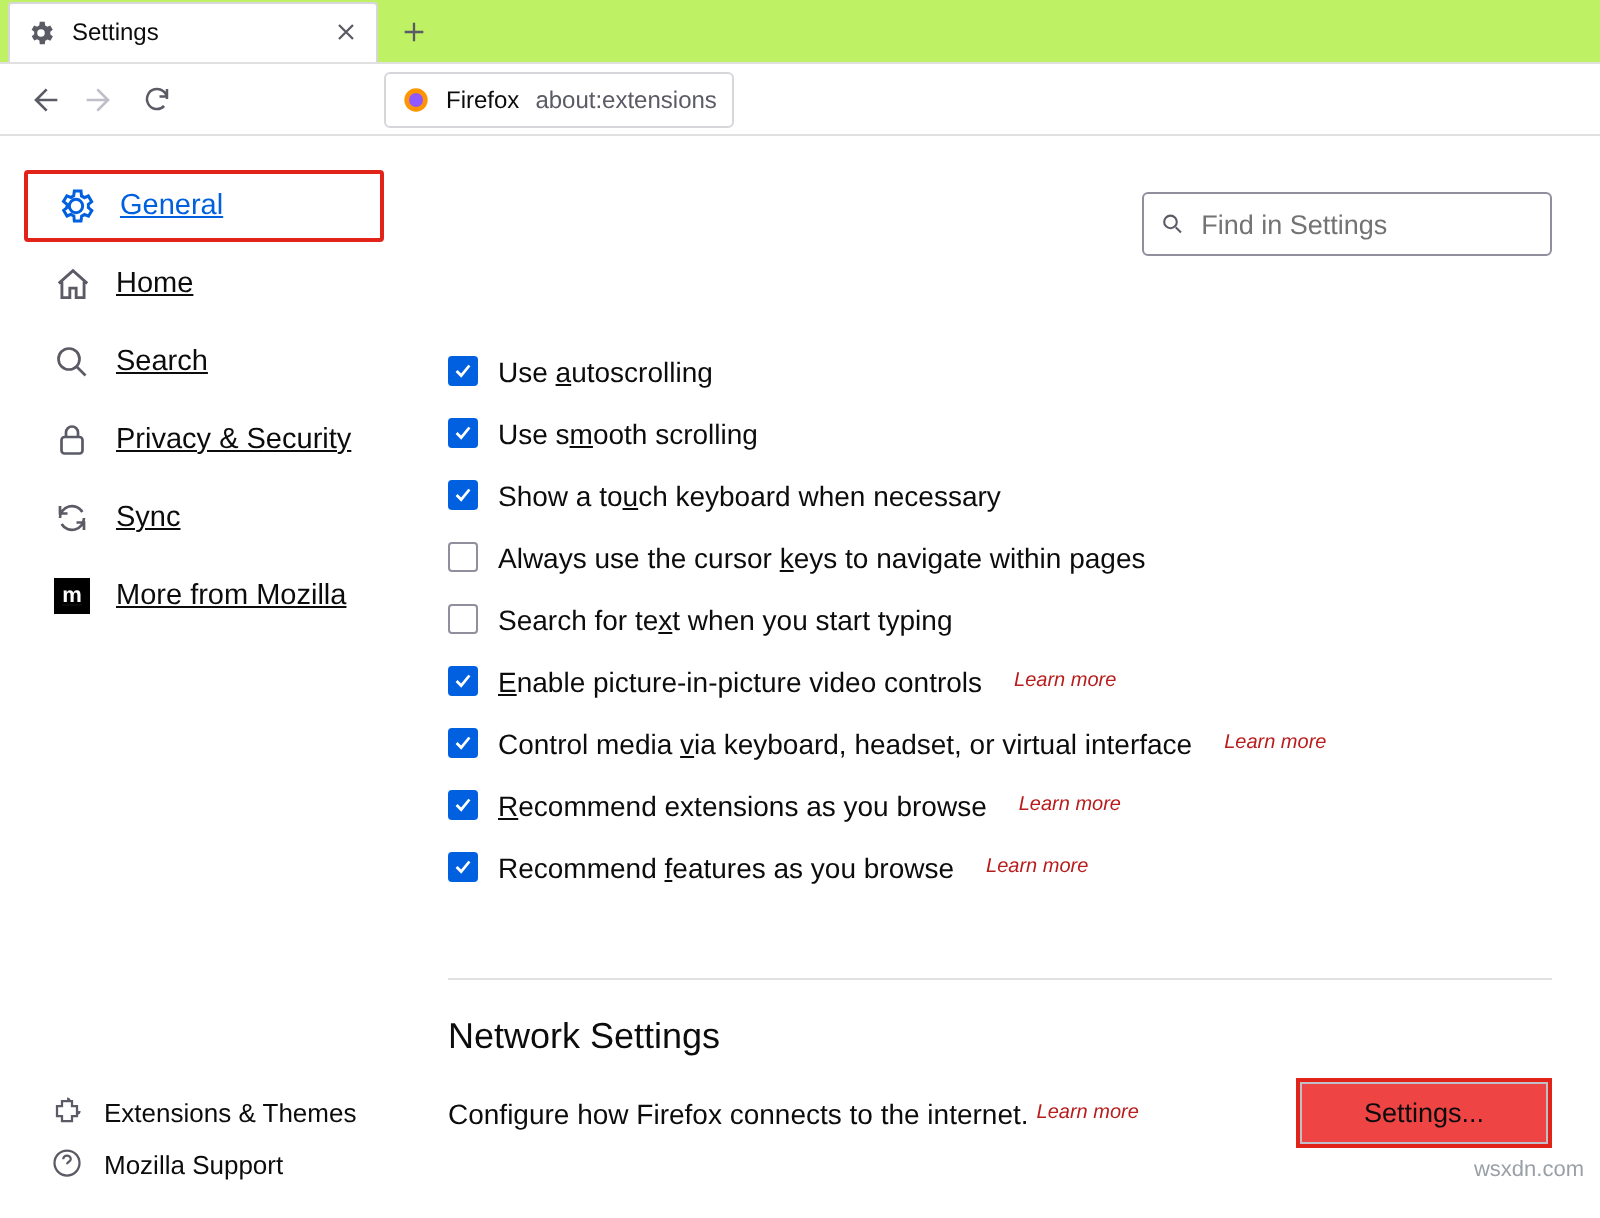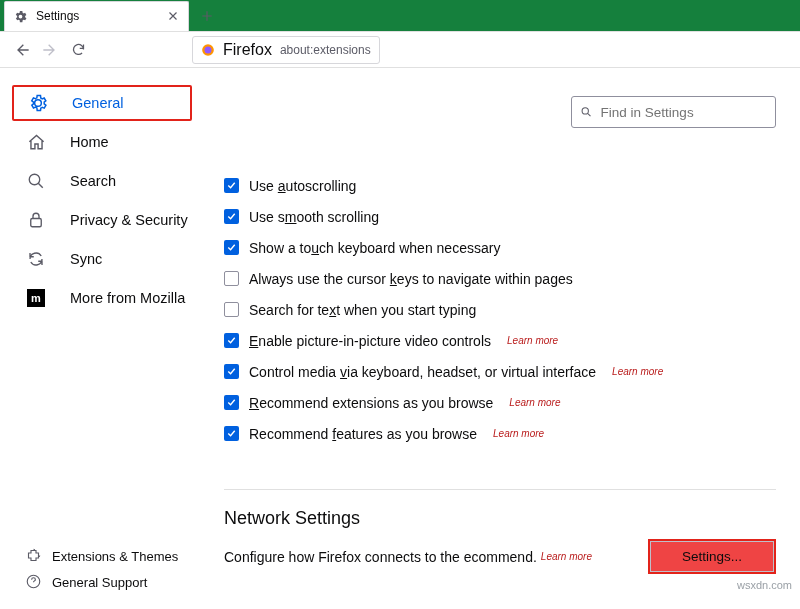--- a/index.html
+++ b/index.html
@@ -1,39 +1,39 @@
 <!DOCTYPE html>
 <html><head>
 <meta charset="utf-8">
 <style>
   * { box-sizing: border-box; }
   body { margin: 0; font-family: "Segoe UI", Arial, sans-serif; font-size: 14px; color: #0c0c0d; background: #fff; width: 800px; height: 609px; overflow: hidden; position: relative; }
 
   
-  .tabstrip { height: 32px; background: #15803d; display: flex; align-items: center; border-bottom: 1px solid #e0e0e0; }
+  .tabstrip { height: 32px; background: #bef264; display: flex; align-items: center; border-bottom: 1px solid #e0e0e0; }
   .tab { background: #fff; border: 1px solid #d7d7db; border-bottom: none; height: 30px; width: 185px; margin-left: 4px; display: flex; align-items: center; padding: 0 8px; border-radius: 2px 2px 0 0; }
   .tab-gear { width: 15px; height: 15px; margin-right: 8px; color: #5b5b66; }
   .tab-title { flex: 1; font-size: 12px; color: #0c0c0d; }
   .tab-close { width: 14px; height: 14px; color: #5b5b66; }
   .newtab { width: 28px; height: 28px; display: flex; align-items: center; justify-content: center; margin-left: 4px; color: #5b5b66; }
 
   
   .toolbar { height: 36px; display: flex; align-items: center; padding: 0 8px; border-bottom: 1px solid #e0e0e0; }
   .tb-btn { width: 28px; height: 28px; display: flex; align-items: center; justify-content: center; color: #5b5b66; border-radius: 4px; }
   .tb-btn.dis { color: #bfbfc9; }
   .urlbox { margin-left: 10px; height: 28px; border: 1px solid #d7d7db; border-radius: 3px; background: #fff; display: flex; align-items: center; padding: 0 8px; gap: 8px; }
   .ff-logo { width: 14px; height: 14px; }
-  .urlbox .lbl { font-size: 16px; color: #0c0c0d; }
+  .urlbox .lbl { font-size: 12px; color: #0c0c0d; }
   .urlbox .url { font-size: 12px; color: #5b5b66; }
 
   
   .content { display: flex; height: calc(609px - 68px); }
   .sidebar { width: 200px; padding: 14px 0 0 0; display:flex; flex-direction:column;}
   .sidebar-top { flex:1; }
-  .side-item { display: flex; align-items: center; height: 36px; padding: 0 0 0 14px; margin: 3px 8px 3px 12px; font-size: 14.5px; color: #0c0c0d; gap: 24px; border-radius: 2px; }
+  .side-item { display: flex; align-items: center; height: 36px; padding: 0 0 0 14px; margin: 3px 8px 3px 12px; font-size: 14.5px; color: #0c0c0d; gap: 12px; border-radius: 2px; text-decoration: underline; }
   .side-item .icon { width: 20px; height: 20px; color: #5b5b66; display:inline-flex; align-items:center; justify-content:center;}
   .side-item.active { color: #0060df; }
   .side-item.active .icon { color: #0060df; }
   .hl { border: 2px solid #e2231a; }
   .sidebar-bottom { padding: 6px 0 14px 0;}
   .side-sub { display:flex; align-items:center; gap:10px; padding: 5px 0 5px 26px; font-size: 13px; color: #0c0c0d; }
   .side-sub .icon { width:16px; height:16px; color:#5b5b66; }
 
   
   .main { flex: 1; position: relative; padding: 16px 24px 0 24px; }
@@ -165,21 +165,21 @@
         <span class="icon"><svg width="15" height="15" viewBox="0 0 24 24">
               <path fill="none" stroke="currentColor" stroke-width="1.8" d="M4 8h4V4h8v4h4v8h-4v4H8v-4H4zM12 2a2 2 0 012 2M22 12a2 2 0 01-2 2"></path>
             </svg></span>
         <span>Extensions &amp; Themes</span>
       </div>
       <div class="side-sub">
         <span class="icon"><svg width="15" height="15" viewBox="0 0 24 24">
               <circle cx="12" cy="12" r="10" fill="none" stroke="currentColor" stroke-width="1.8"></circle>
               <path fill="none" stroke="currentColor" stroke-width="1.8" d="M9 9a3 3 0 116 0c0 2-3 2-3 4M12 17h.01"></path>
             </svg></span>
-        <span>General Support</span>
+        <span>Mozilla Support</span>
       </div>
     </div>
   </div>
 
   <div class="main">
     <div class="search-wrap">
       <div class="search-box">
         <svg class="search-icon" viewBox="0 0 24 24">
             <circle cx="10" cy="10" r="6" fill="none" stroke="currentColor" stroke-width="2"></circle>
             <path stroke="currentColor" stroke-width="2" d="M15 15l5 5"></path>
@@ -257,21 +257,21 @@
         <span class="optlabel">Recommend <span class="ul">f</span>eatures as you browse</span>
         <a class="link">Learn more</a>
       </div>
     </div>
 
     <hr class="divider">
 
     <div>
       <div class="section-title">Network Settings</div>
       <div class="section-row">
-        <span class="section-desc">Configure how Firefox connects to the ecommend.</span>
+        <span class="section-desc">Configure how Firefox connects to the internet.</span>
         <a class="link" style="margin-left:4px;">Learn more</a>
         <span class="settings-btn-wrap">
           <button class="settings-btn">Settings...</button>
         </span>
       </div>
     </div>
 
     <div class="watermark">wsxdn.com</div>
   </div>
 </div>

